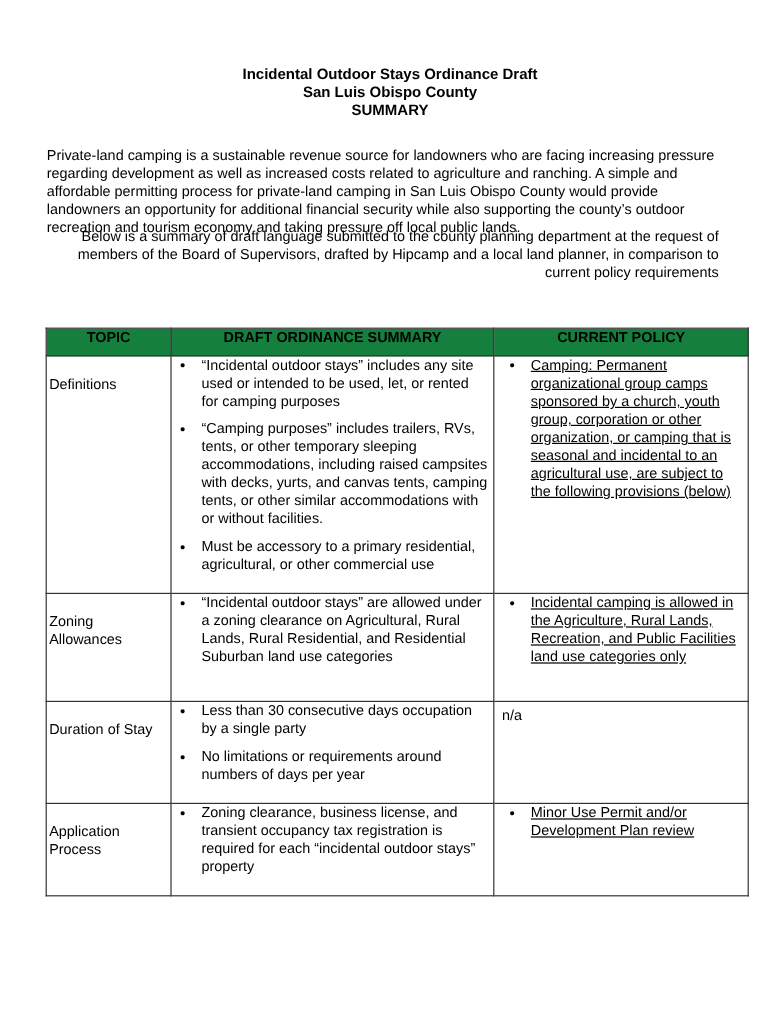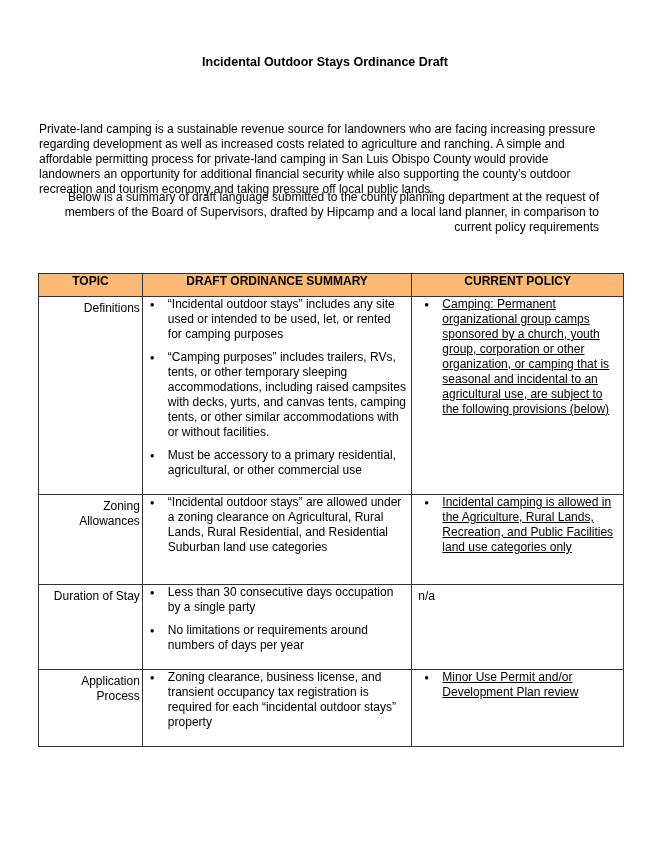--- a/index.html
+++ b/index.html
@@ -3,34 +3,36 @@
 <meta charset="utf-8">
 <style>
   html,body{margin:0;padding:0;background:#fff;}
   body{width:650px;height:841px;position:relative;font-family:"Liberation Sans",sans-serif;color:#000;overflow:hidden;}
   .title{position:absolute;left:0;top:55px;width:650px;text-align:center;font-weight:bold;font-size:12.5px;line-height:15px;}
   .para{position:absolute;left:39px;width:560px;font-size:12px;line-height:15px;margin:0;}
   #p1{top:122px;}
   #p2{top:190px;text-align:right;}
   table{position:absolute;left:38px;top:273px;width:586px;border-collapse:collapse;font-size:12px;line-height:15px;}
   th,td{border:1.3px solid #333;vertical-align:top;padding:0;}
-  th{background:#fdba74;font-weight:bold;text-align:center;height:22px;font-size:12px;}
+  th{background:#15803d;font-weight:bold;text-align:center;height:22px;font-size:12px;}
   col.c1{width:104px;} col.c2{width:270px;} col.c3{width:212px;}
-  td.topic{padding:4px 2px;text-align:right;}
+  td.topic{padding:16px 2px;}
   ul{margin:0;padding:0 4px 8px 0;list-style:none;}
   li{position:relative;padding-left:25px;margin-bottom:8px;}
   li::before{content:"\25CF";position:absolute;left:7px;top:0;font-size:8px;}
   td.c3 ul li{padding-left:30px;text-decoration:underline;} td.c3 ul li::before{left:12px;}
   td.na{padding:4px 6px;}
 </style>
 </head>
 <body>
 
 <div class="title">
   <div>Incidental Outdoor Stays Ordinance Draft</div>
+  <div>San Luis Obispo County</div>
+  <div>SUMMARY</div>
 </div>
 <p class="para" id="p1">Private-land camping is a sustainable revenue source for landowners who are facing increasing pressure regarding development as well as increased costs related to agriculture and ranching. A simple and affordable permitting process for private-land camping in San Luis Obispo County would provide landowners an opportunity for additional financial security while also supporting the county’s outdoor recreation and tourism economy and taking pressure off local public lands.</p>
 <p class="para" id="p2">Below is a summary of draft language submitted to the county planning department at the request of members of the Board of Supervisors, drafted by Hipcamp and a local land planner, in comparison to current policy requirements</p>
 
 <table>
   <colgroup>
       <col class="c1">
       <col class="c2">
       <col class="c3">
     </colgroup>

